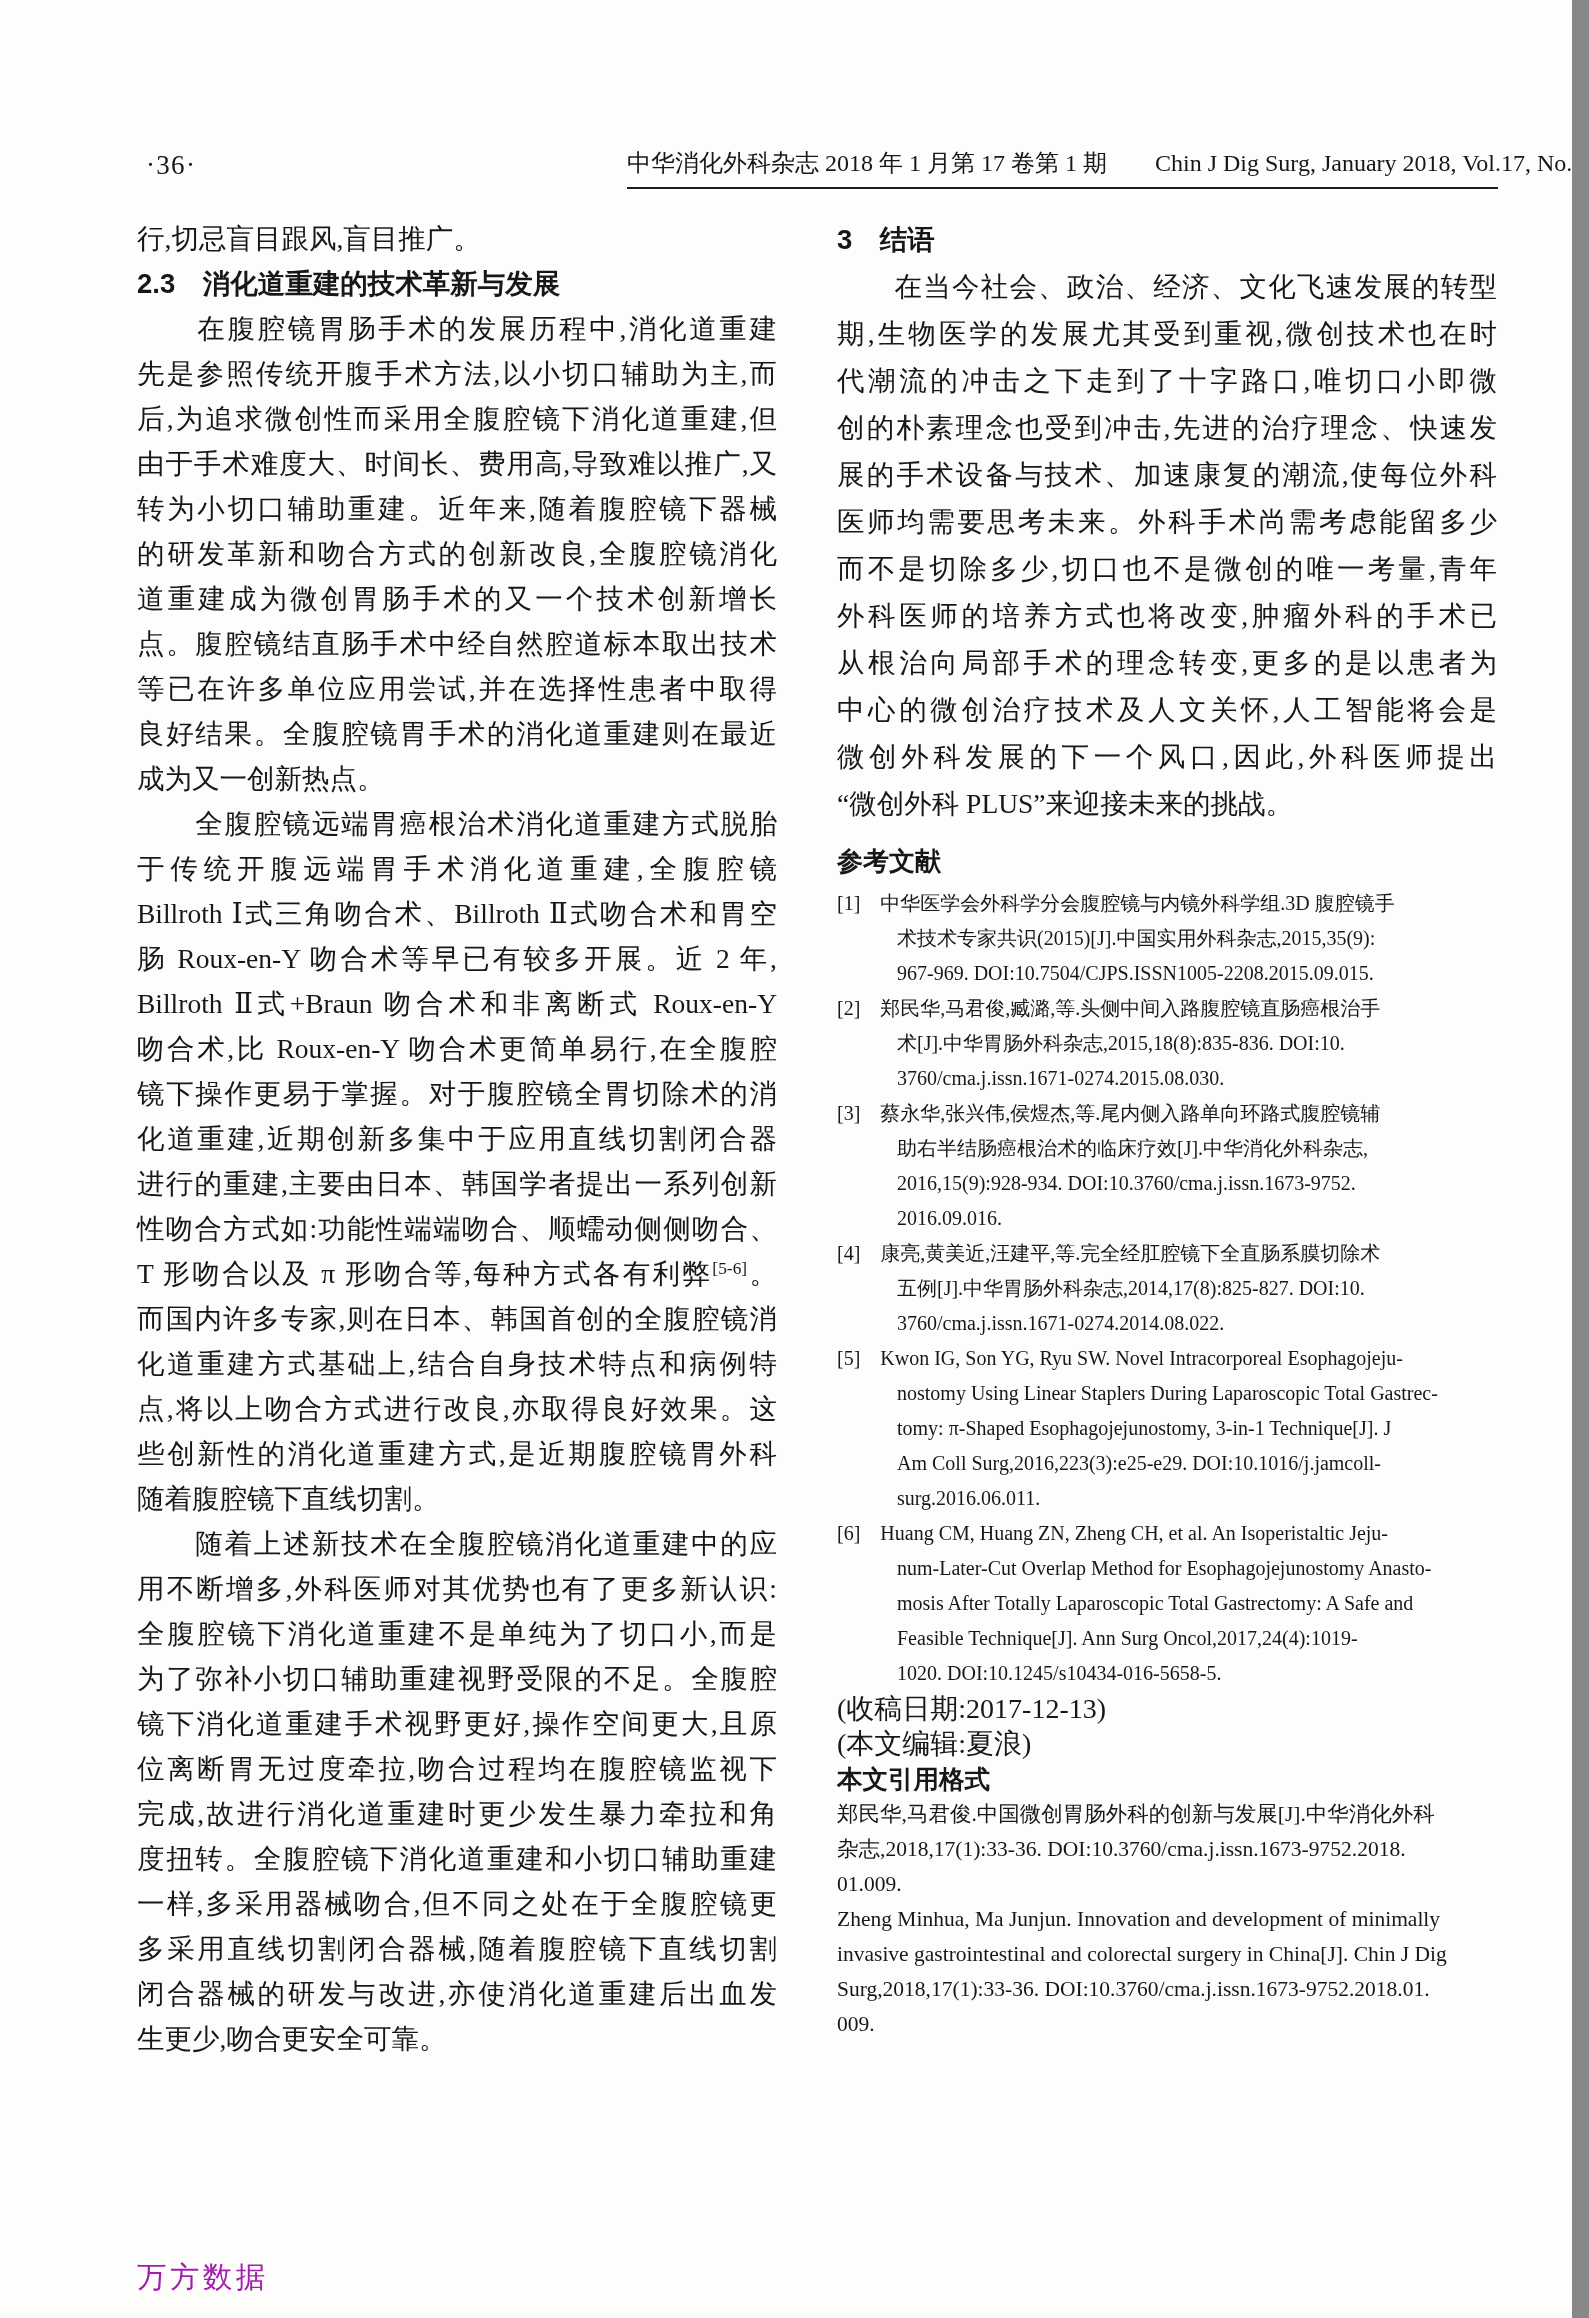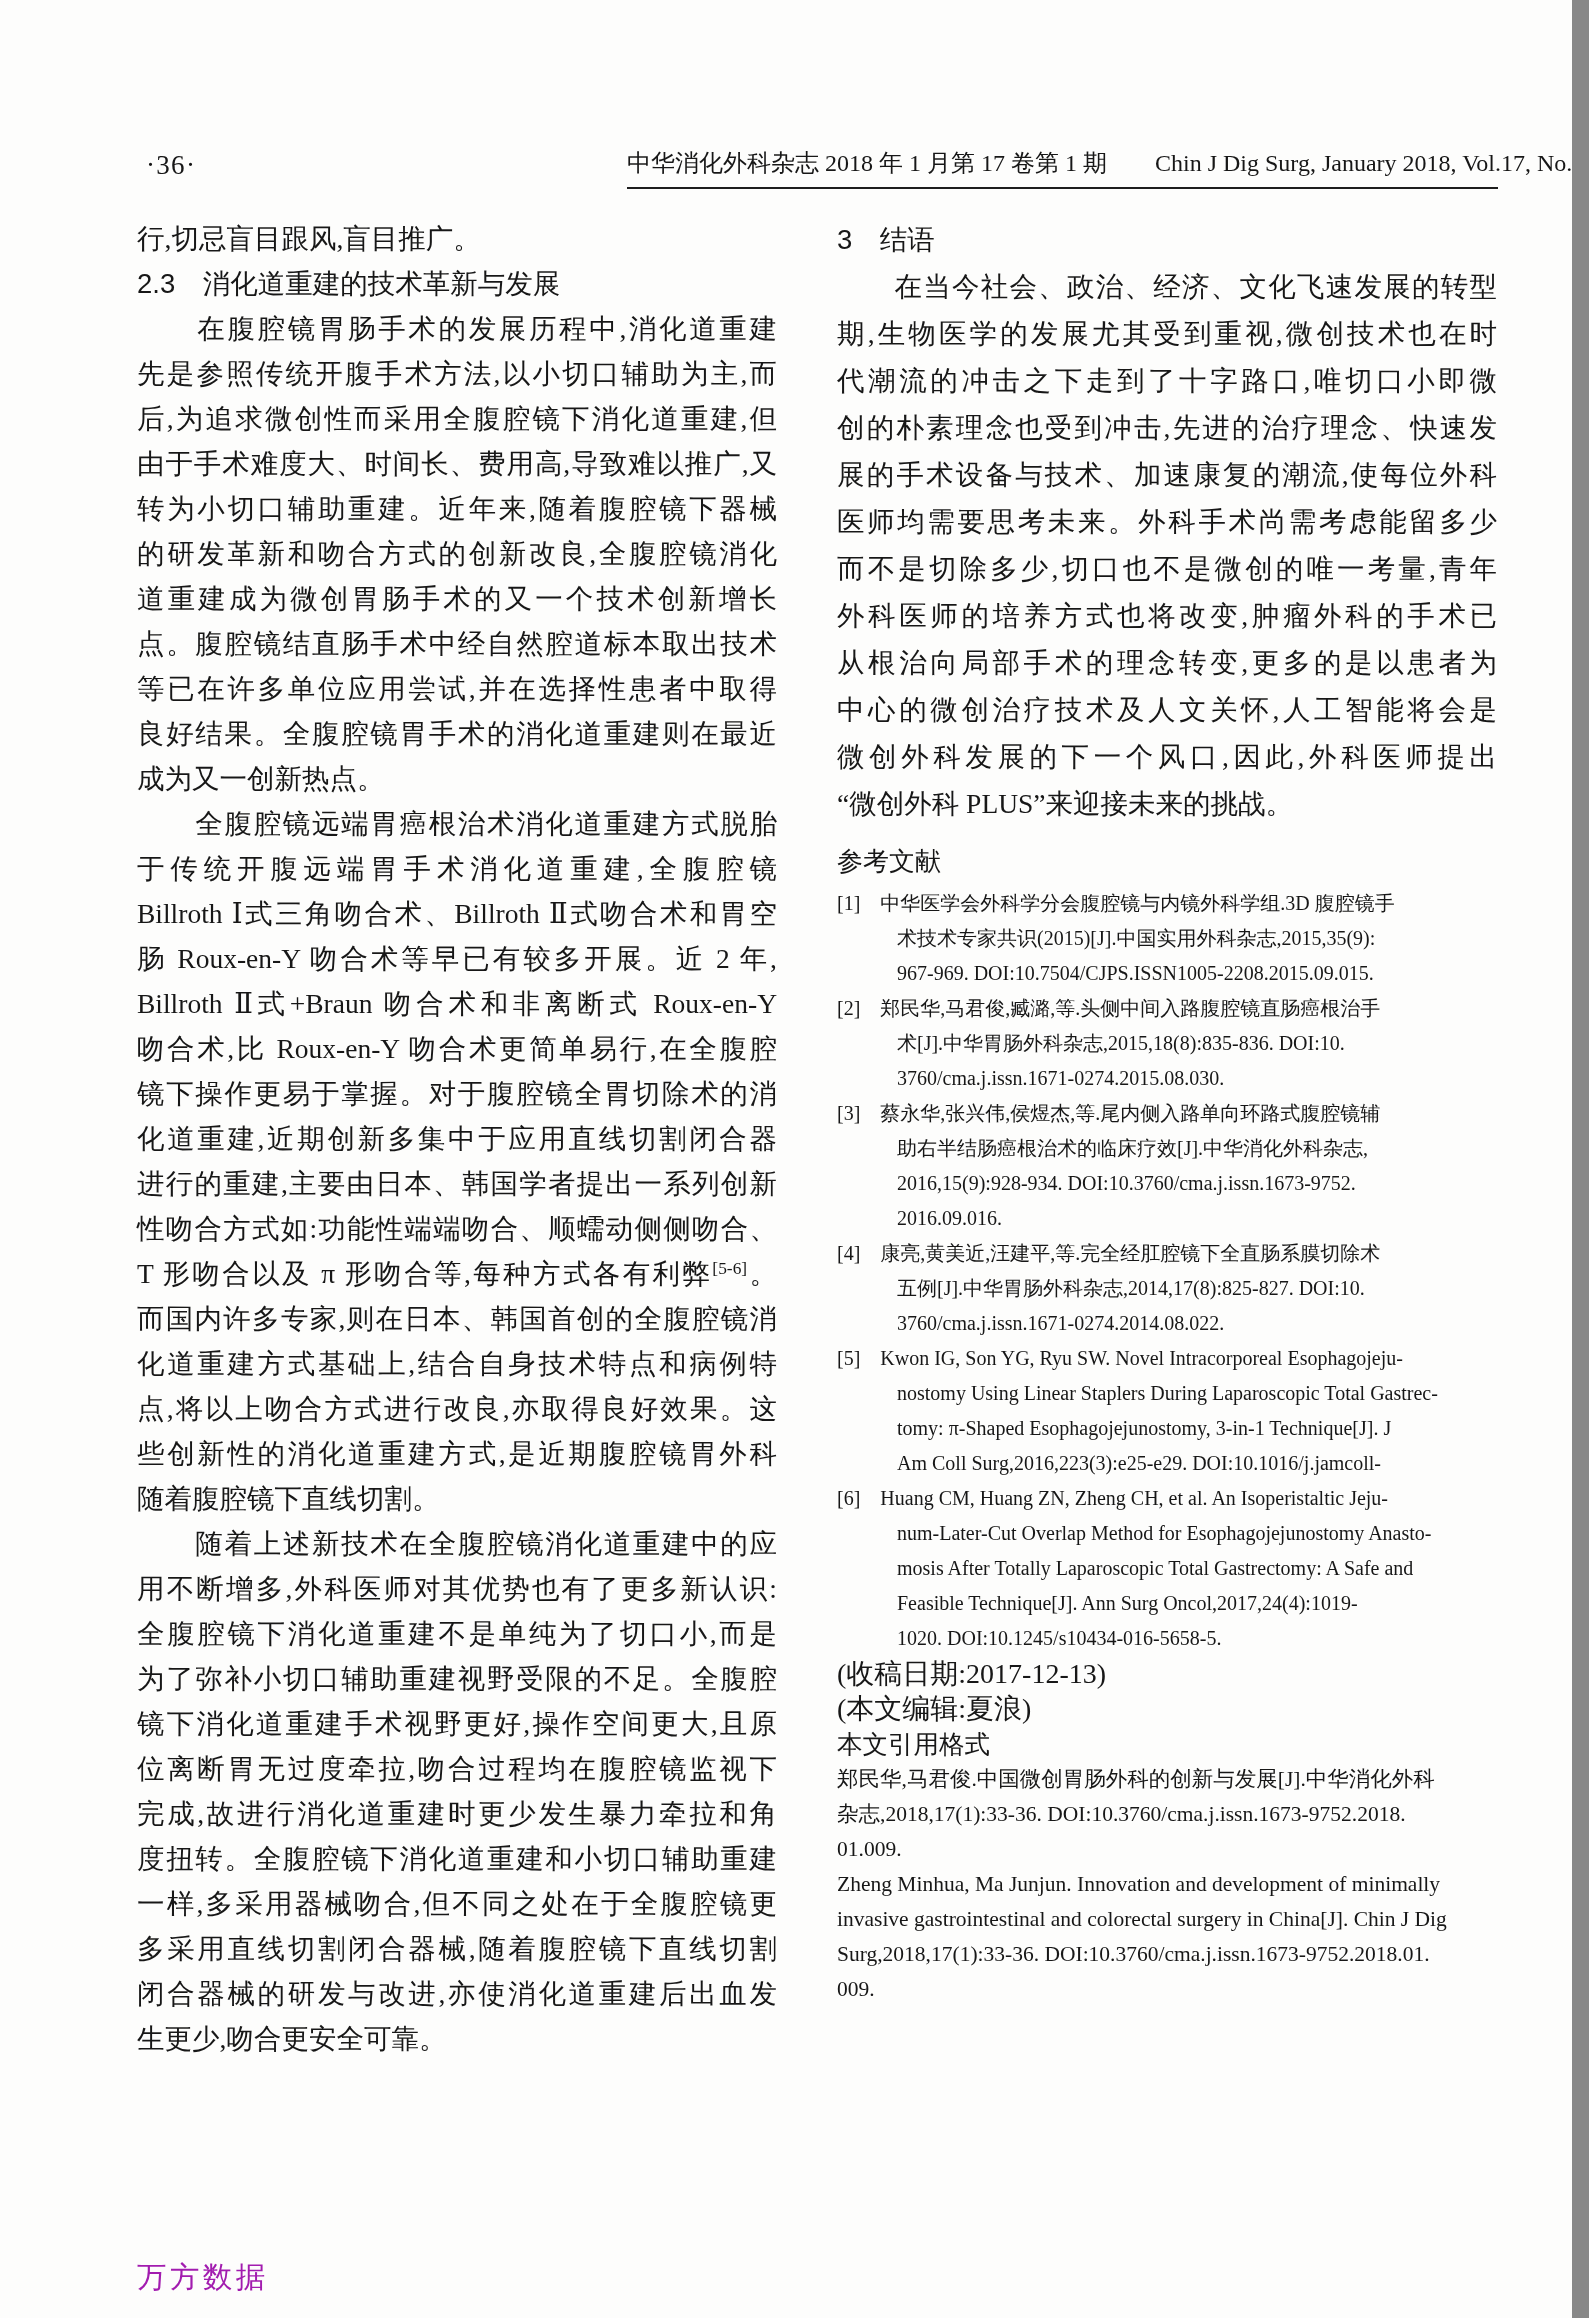--- a/index.html
+++ b/index.html
@@ -26,21 +26,21 @@
   .col{position:absolute;top:216px;}
   .col-left{left:137px;width:640px;}
   .col-right{left:837px;width:660px;}
   
   .line{white-space:nowrap;}
   .body-line{font-size:27.5px;line-height:45px;}
   .col-right .rbody .line, .col-right .rheading{font-size:27.5px;line-height:47px;}
   .j{text-align:justify;text-align-last:justify;}
   .heading-cn{
     font-family:"Liberation Sans","DejaVu Sans",sans-serif;
-    font-weight:400;
+    font-weight:700;
   }
   .supref{
     font-size:17.4px;
     vertical-align:9.4px;
     line-height:0;
   }
   
   .refs-heading{
     font-size:26px;line-height:36px;
     margin-top:16px;margin-bottom:6.7px;
@@ -174,20 +174,21 @@
     <div class="ref">
         <div class="line">[4]　康亮,黄美近,汪建平,等.完全经肛腔镜下全直肠系膜切除术</div>
         <div class="line">五例[J].中华胃肠外科杂志,2014,17(8):825-827. DOI:10.</div>
         <div class="line">3760/cma.j.issn.1671-0274.2014.08.022.</div>
       </div>
     <div class="ref">
         <div class="line">[5]　Kwon IG, Son YG, Ryu SW. Novel Intracorporeal Esophagojeju-</div>
         <div class="line">nostomy Using Linear Staplers During Laparoscopic Total Gastrec-</div>
         <div class="line">tomy: π-Shaped Esophagojejunostomy, 3-in-1 Technique[J]. J</div>
         <div class="line">Am Coll Surg,2016,223(3):e25-e29. DOI:10.1016/j.jamcoll-</div>
+        <div class="line">surg.2016.06.011.</div>
       </div>
     <div class="ref">
         <div class="line">[6]　Huang CM, Huang ZN, Zheng CH, et al. An Isoperistaltic Jeju-</div>
         <div class="line">num-Later-Cut Overlap Method for Esophagojejunostomy Anasto-</div>
         <div class="line">mosis After Totally Laparoscopic Total Gastrectomy: A Safe and</div>
         <div class="line">Feasible Technique[J]. Ann Surg Oncol,2017,24(4):1019-</div>
         <div class="line">1020. DOI:10.1245/s10434-016-5658-5.</div>
       </div>
 
     <div class="date-line">(收稿日期:2017-12-13)</div>

